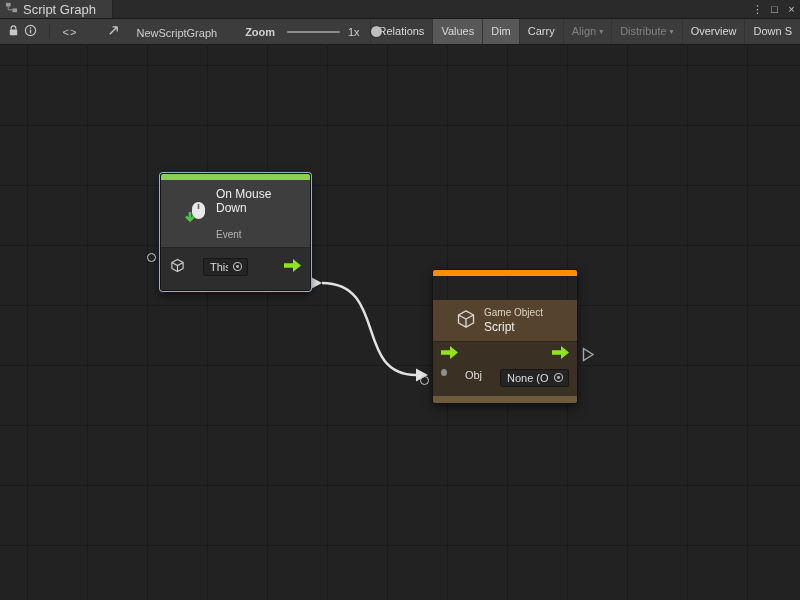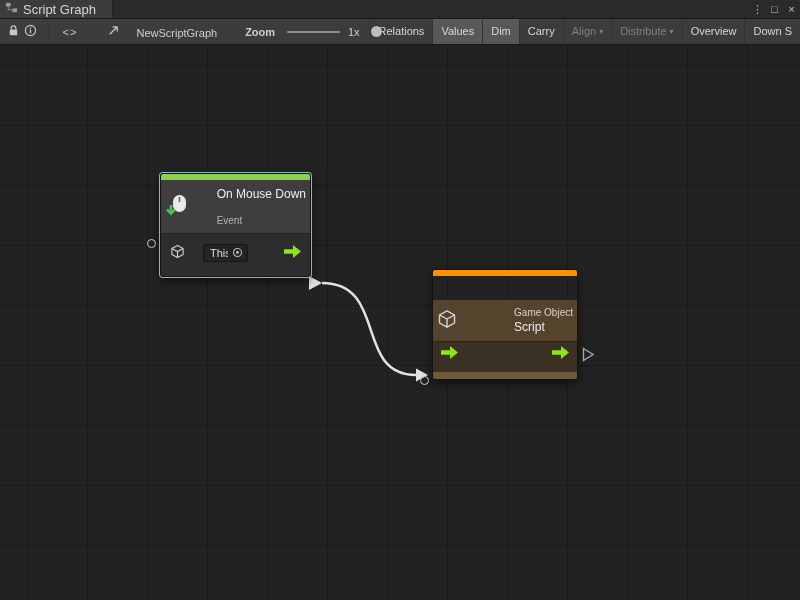--- a/index.html
+++ b/index.html
@@ -43,21 +43,21 @@
     background-size:60px 60px; background-position:27px 19px; }
   .wires { position:absolute; top:0; left:0; width:800px; height:554px; z-index:1; pointer-events:none; }
 
   
   .node { position:absolute; z-index:2; border-radius:3px; border:1px solid #131313;
     box-shadow:0 4px 10px rgba(0,0,0,.5); }
   .node.selected { box-shadow:0 0 0 1px #8fb6cd, 0 4px 10px rgba(0,0,0,.55); }
   .accent { height:6px; border-radius:2px 2px 0 0; }
   .accent.green { background:#8cd14d; }
   .accent.orange { background:#ff8e00; }
-  .n-head { display:flex; align-items:center; gap:8px; padding:7px 4px;justify-content:space-between; }
+  .n-head { display:flex; align-items:center; gap:8px; padding:7px 23px; }
   .node-event .n-head { background:#3e3e3e; }
   .node-destroy .n-head { background:#55432d;margin-top:24px; }
   .n-title { font-size:12px; color:#eeeeee; }
   .n-sub { font-size:10px; color:#b4b4b4; margin-top:14px; }
   .n-cat { font-size:10px; color:#ded4c4; margin-bottom:2px; }
   .n-body { position:relative; }
   .node-event .n-body { background:#2d2d2d; padding:10px 9px 12px; border-top:1px solid #242424; }
   .node-destroy .n-body { background:#3a3023; padding:3px 0; border-top:1px solid #2c2418; }
   .n-footer { height:7px; background:#6e5a3c; border-radius:0 0 2px 2px; }
 
@@ -243,18 +243,31 @@
           <svg width="17" height="13" viewBox="0 0 17 13">
               <path d="M0 4.2h9V0l8 6.5-8 6.5V8.8H0z" fill="#8fe31f"></path>
             </svg>
         </span>
         <span class="stub-tri" style="top:5px;">
           <svg width="13" height="15" viewBox="0 0 13 15">
               <path d="M1.5 1.5 L11 7.5 L1.5 13.5 Z" fill="none" stroke="#a8a8a8" stroke-width="1.4"></path>
             </svg>
         </span>
       </div>
+      <div class="port-row">
+        <span class="gray-dot"></span>
+        <span style="font-size:11px;color:#dddddd;">Obj</span>
+        <span class="field obj-field">
+          <span class="val">None (O</span>
+          <span>
+            <svg width="11" height="11" viewBox="0 0 12 12">
+                <circle cx="6" cy="6" r="4.4" fill="none" stroke="#b8b8b8" stroke-width="1.2"></circle>
+                <circle cx="6" cy="6" r="1.6" fill="#b8b8b8"></circle>
+              </svg>
+          </span>
+        </span>
+      </div>
       <div class="port-circle" style="left:-13px; top:34px;"></div>
     </div>
     <div class="n-footer"></div>
   </div>
 
 </div>
 
 </body></html>

